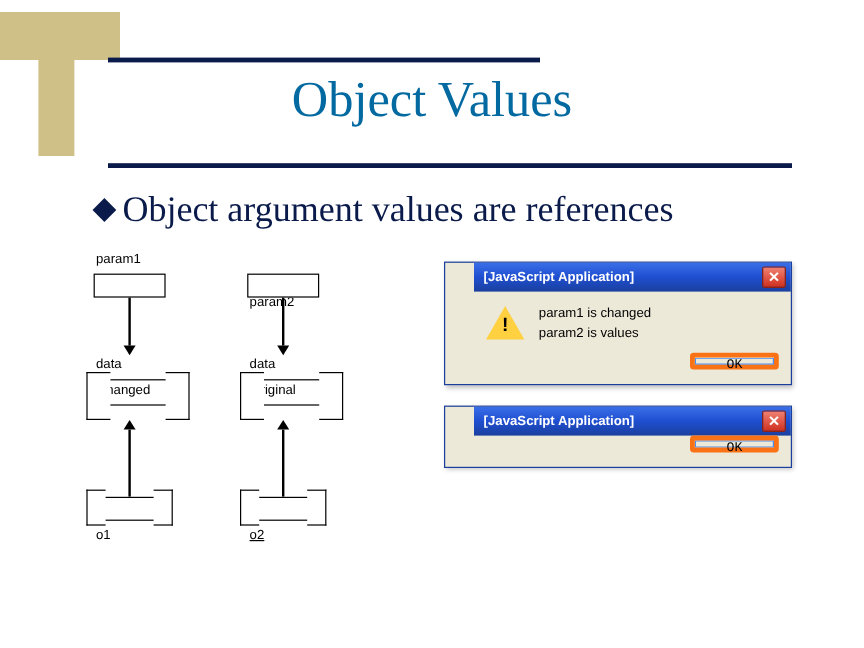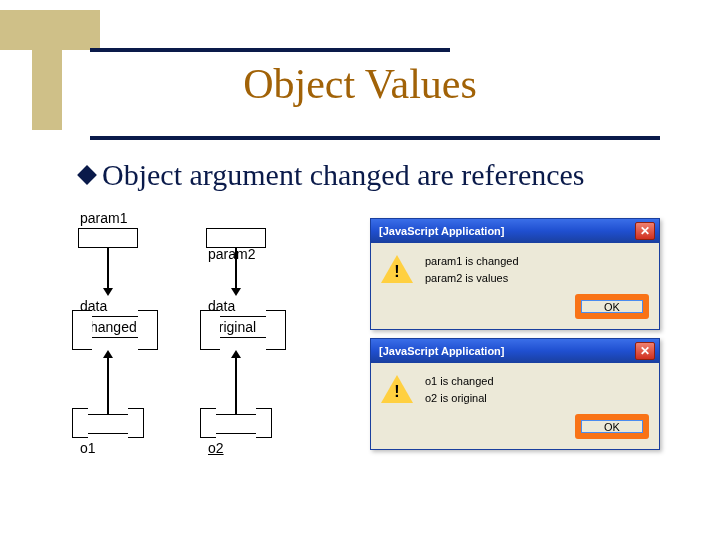--- a/index.html
+++ b/index.html
@@ -35,21 +35,21 @@
     position: absolute;
     top: 136px; left: 90px;
     width: 570px; height: 4px;
     background: #0a1a4a;
   }
   .title {
     position: absolute;
     top: 60px; left: 0; right: 0;
     text-align: center;
     font-size: 42px;
-    color: #a16207;
+    color: #0369a1;
   }
   .bullet-row {
     position: absolute;
     top: 158px; left: 80px;
     display: flex;
     align-items: center;
     gap: 8px;
   }
   .bullet-row .dia {
     width: 14px; height: 14px;
@@ -61,21 +61,21 @@
     font-size: 30px;
     color: #0a1a4a;
   }
 
   
   .diagram {
     position: absolute;
     top: 210px; left: 78px;
     width: 280px; height: 280px;
     font-family: Arial, sans-serif;
-    font-size: 14px;
+    font-size: 11px;
     color: #000;
   }
   .diagram .lbl { position: absolute; }
   .diagram .box {
     position: absolute;
     border: 1px solid #000;
     background: #fff;
   }
   .diagram .shaft {
     position: absolute;
@@ -98,20 +98,21 @@
 
   
   .dialog {
     position: absolute;
     width: 290px;
     border: 1px solid #1a3f9e;
     background: #ece9d8;
     font-family: Tahoma, Arial, sans-serif;
     font-size: 11px;
     box-shadow: 2px 2px 4px rgba(0,0,0,.25);
+    padding-left: 24px;
   }
   .dialog .titlebar {
     height: 24px;
     background: linear-gradient(to bottom, #3a6ee8 0%, #1f4fd0 50%, #1a3f9e 100%);
     color: #fff;
     font-weight: bold;
     display: flex;
     align-items: center;
     justify-content: space-between;
     padding: 0 4px 0 8px;
@@ -154,42 +155,42 @@
     color: #000;
     font-family: Arial, sans-serif;
   }
   .dialog .msg { line-height: 1.5; }
   .dialog .btnrow {
     text-align: right;
     padding: 0 10px 10px 10px;
   }
   .dialog button.ok {
     min-width: 74px;
-    height: 25px;
+    height: 14px;
     background: #ece9d8;
-    border: 6px solid #f97316;
+    border: 4px solid #f97316;
     border-radius: 3px;
-    font-family: Liberation Sans, sans-serif;
+    font-family: Liberation Mono, monospace;
     font-size: 11px;
     box-shadow: 0 0 0 1px #4a8cf0 inset;
   }
 </style>
 </head>
 <body>
 
 <div class="accent-top"></div>
 <div class="accent-left"></div>
 <div class="hr1"></div>
 <div class="hr2"></div>
 
 <div class="title">Object Values</div>
 
 <div class="bullet-row">
   <div class="dia"></div>
-  <div class="txt">Object argument changed are references</div>
+  <div class="txt">Object argument values are references</div>
 </div>
 
 <div class="diagram">
 
   <div class="lbl" style="left:2px; top:0;">param1</div>
   <div class="lbl" style="left:130px; top:0;margin-top:36px;">param2</div>
   <div class="box" style="left:0; top:18px; width:60px; height:20px;"></div>
   <div class="box" style="left:128px; top:18px; width:60px; height:20px;"></div>
 
   <div class="shaft" style="left:29px; top:38px; width:2px; height:40px;"></div>
@@ -242,23 +243,16 @@
   </div>
 </div>
 
 <div class="dialog" style="left:370px; top:338px;">
   <div class="titlebar">
     <span>[JavaScript Application]</span>
     <div class="closebtn">
       <span>✕</span>
     </div>
   </div>
-  <div class="body">
-    <div class="warnicon"></div>
-    <div class="msg">
-      <div>o1 is changed</div>
-      <div>o2 is original</div>
-    </div>
-  </div>
   <div class="btnrow">
     <button class="ok">OK</button>
   </div>
 </div>
 
 </body></html>

